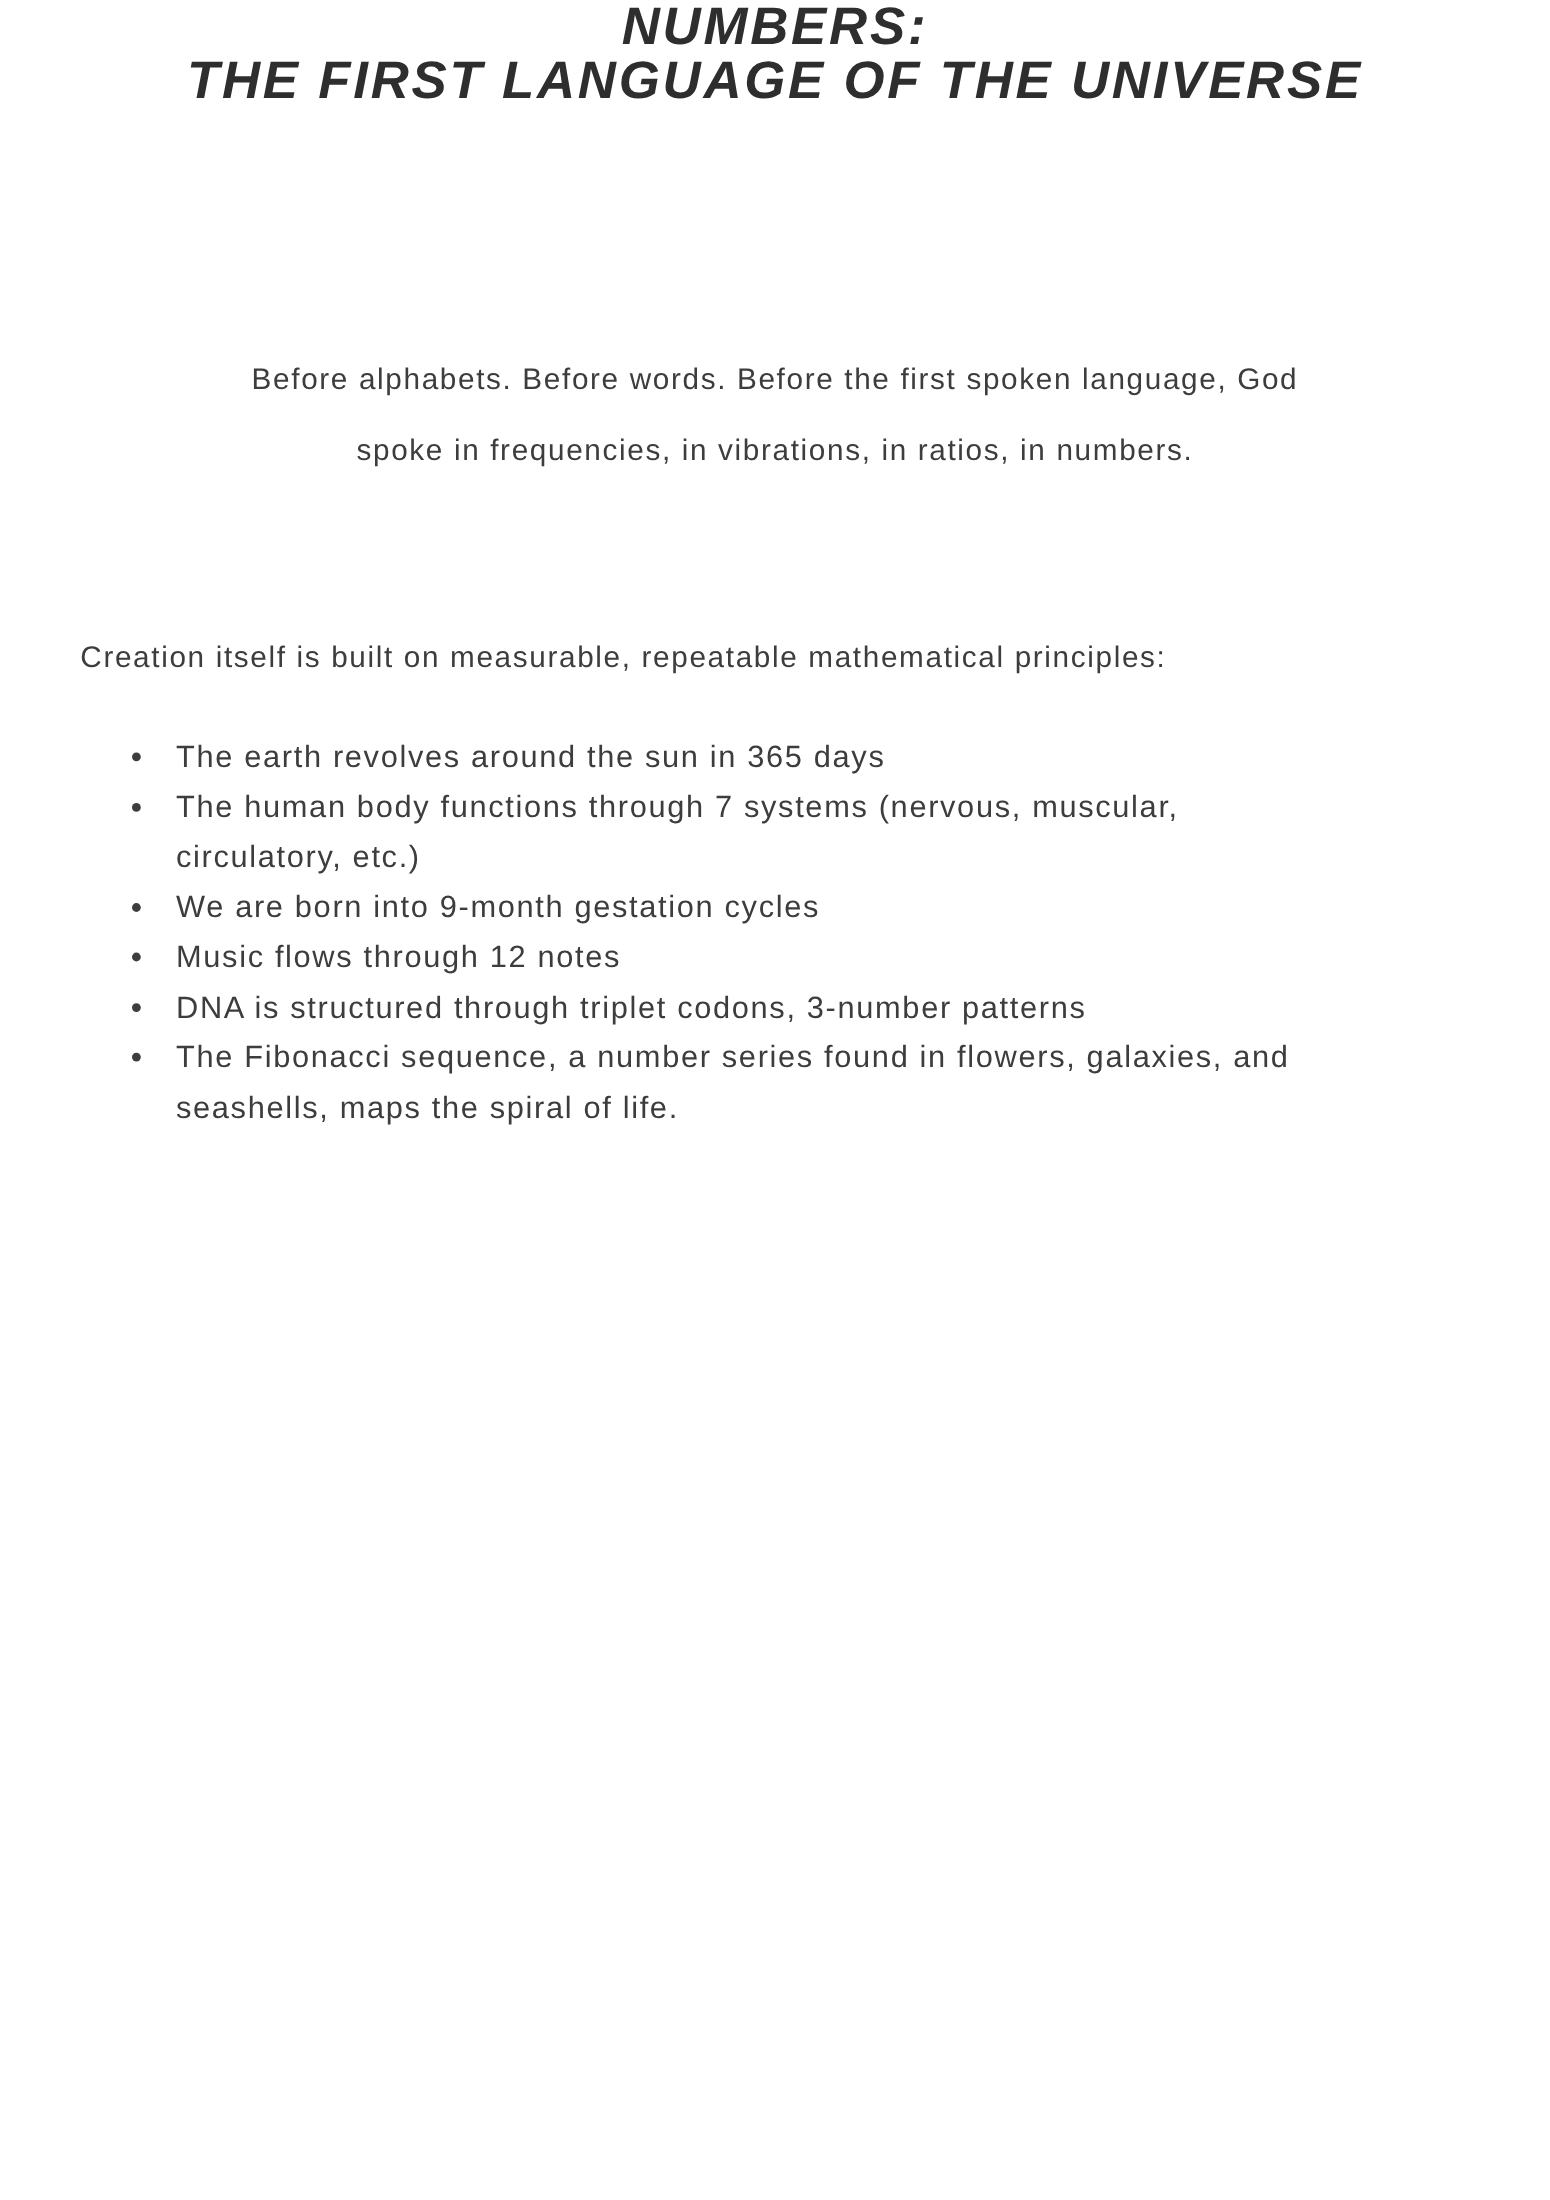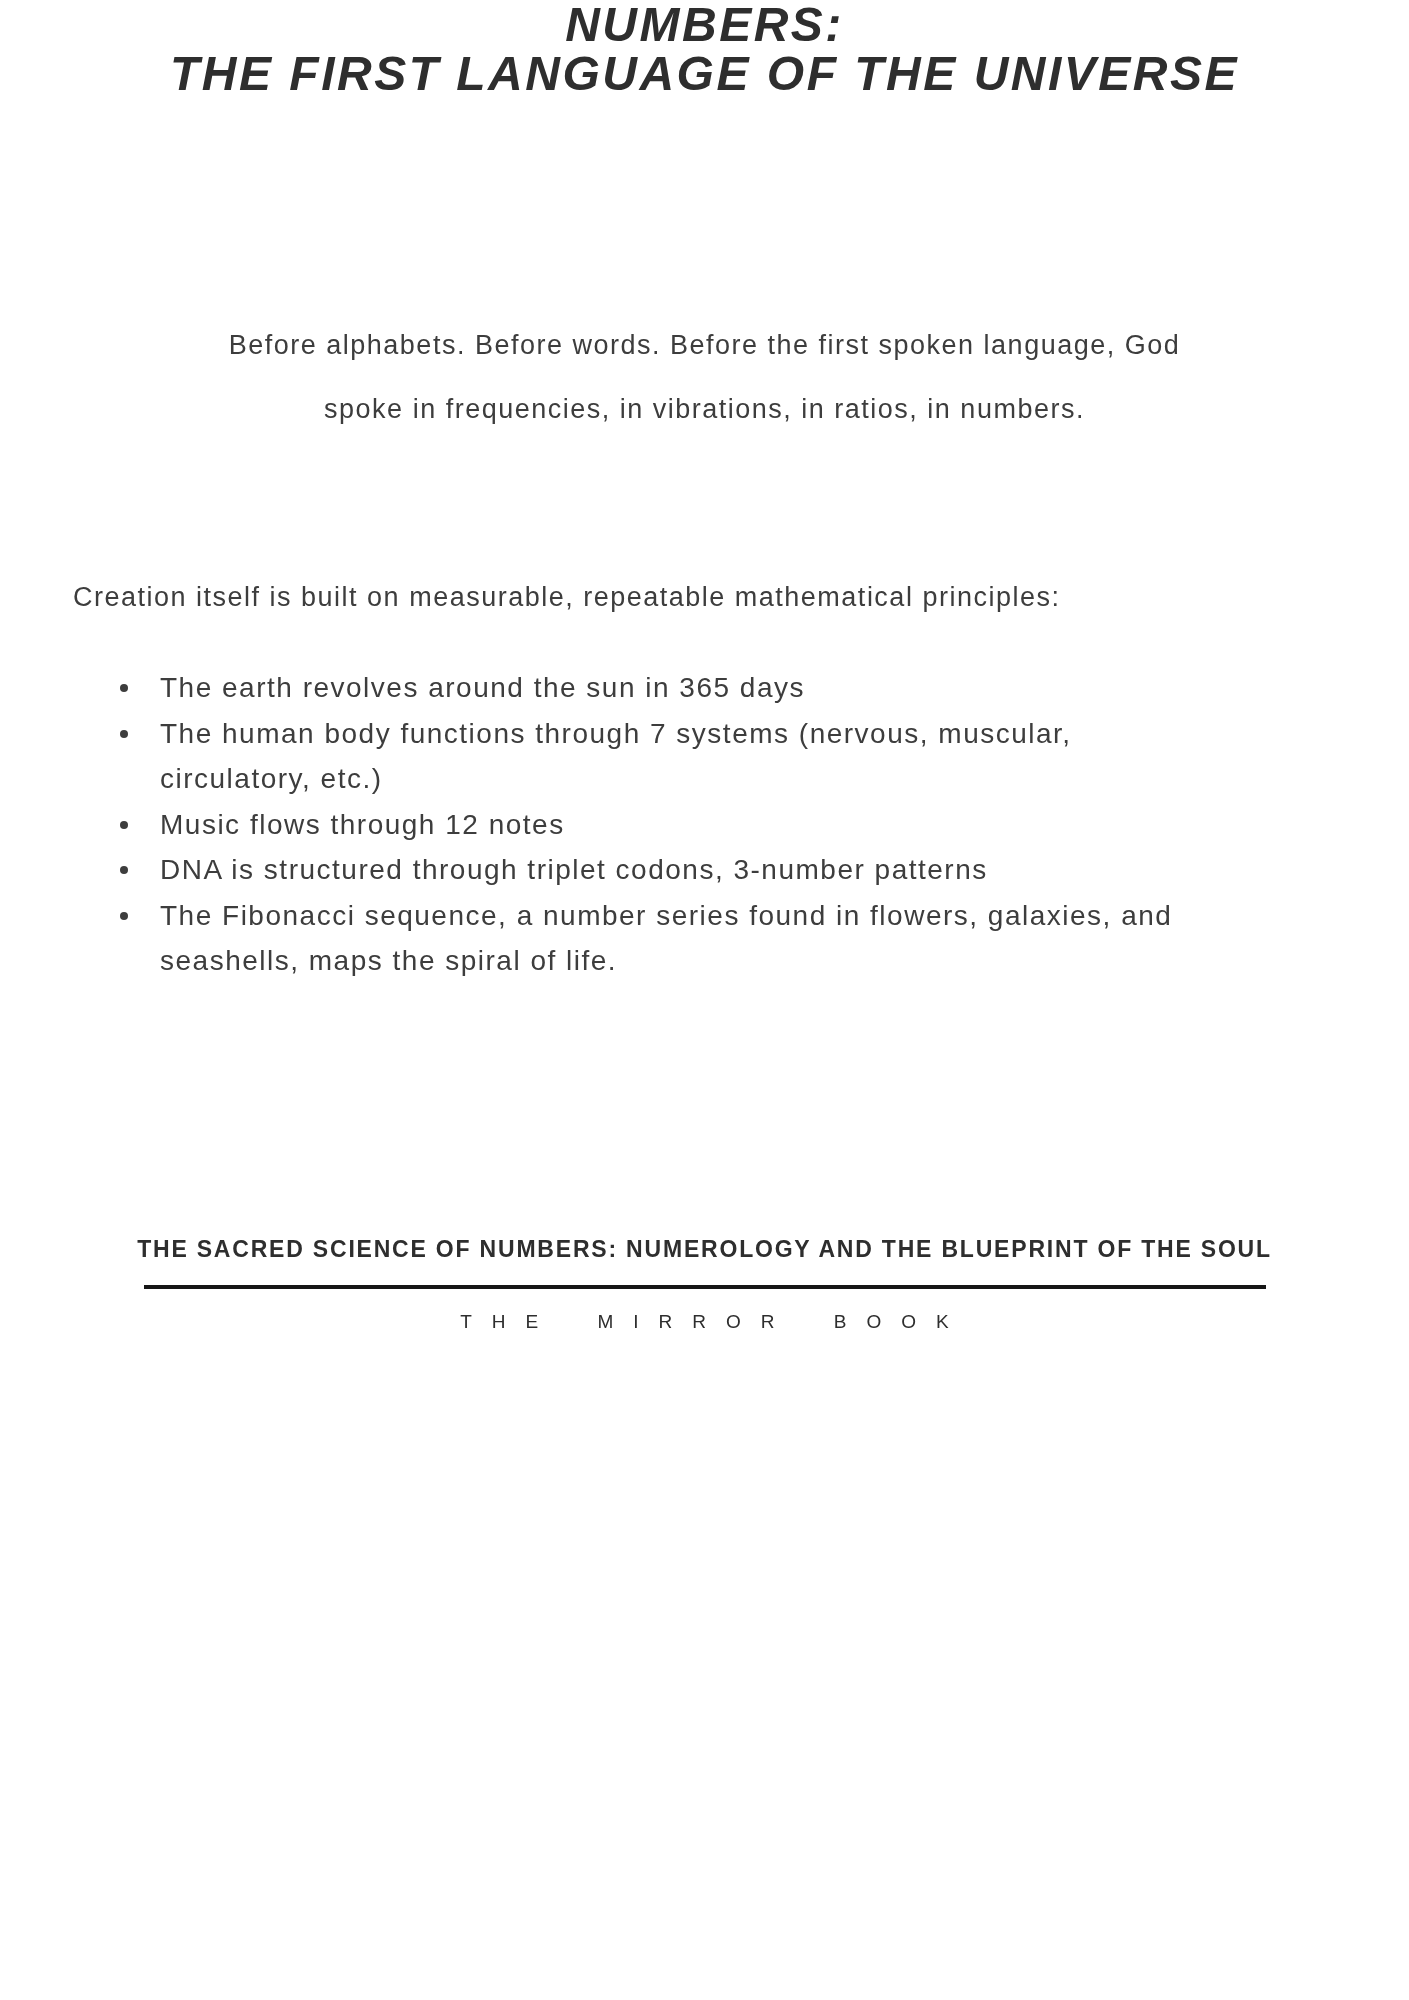--- a/index.html
+++ b/index.html
@@ -127,39 +127,38 @@
         <li>
           <span class="bullet-dot"></span>
           <span>The earth revolves around the sun in 365 days</span>
         </li>
 
         <li>
           <span class="bullet-dot"></span>
           <span>The human body functions through 7 systems (nervous, muscular, circulatory, etc.)</span>
         </li>
 
+        <li>
+          <span class="bullet-dot"></span>
+          <span>We are born into 9-month gestation cycles</span>
+        </li>
 
 
         <li>
           <span class="bullet-dot"></span>
           <span>Music flows through 12 notes</span>
         </li>
 
         <li>
           <span class="bullet-dot"></span>
           <span>DNA is structured through triplet codons, 3-number patterns</span>
         </li>
 
 
         <li>
           <span class="bullet-dot"></span>
           <span>The Fibonacci sequence, a number series found in flowers, galaxies, and seashells, maps the spiral of life.</span>
         </li>
       </ul>
   </section>
 
-  <footer>
-    <div class="book-subtitle">THE SACRED SCIENCE OF NUMBERS: NUMEROLOGY AND THE BLUEPRINT OF THE SOUL</div>
-    <hr class="divider-rule">
-    <div class="brand-name">THE MIRROR BOOK</div>
-  </footer>
 
 </div>
 
 </body></html>

